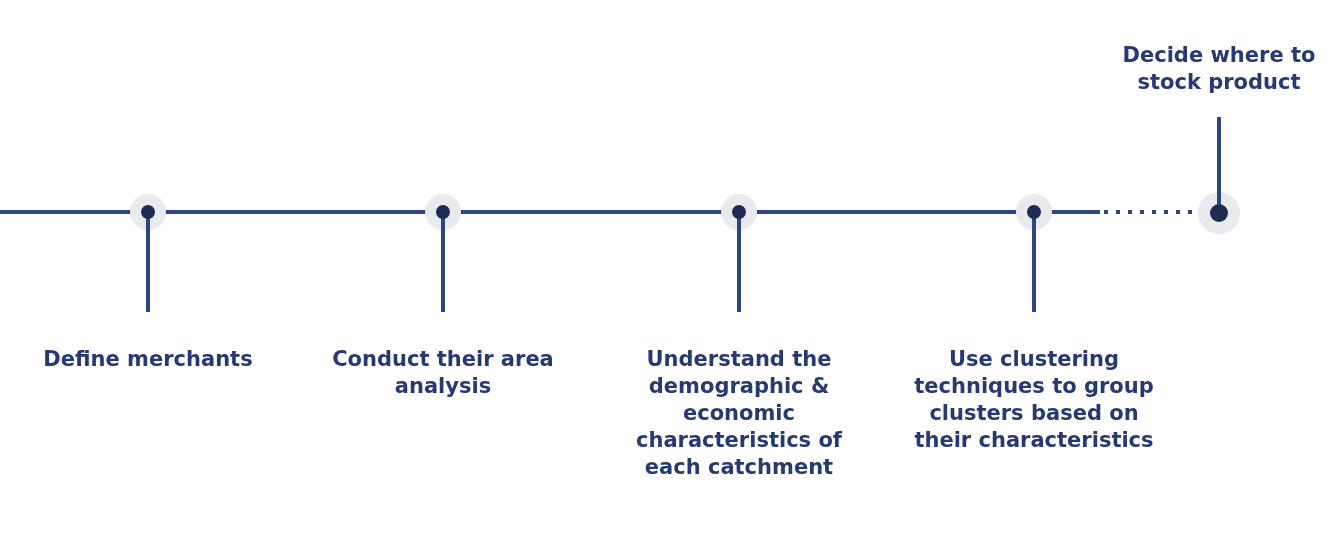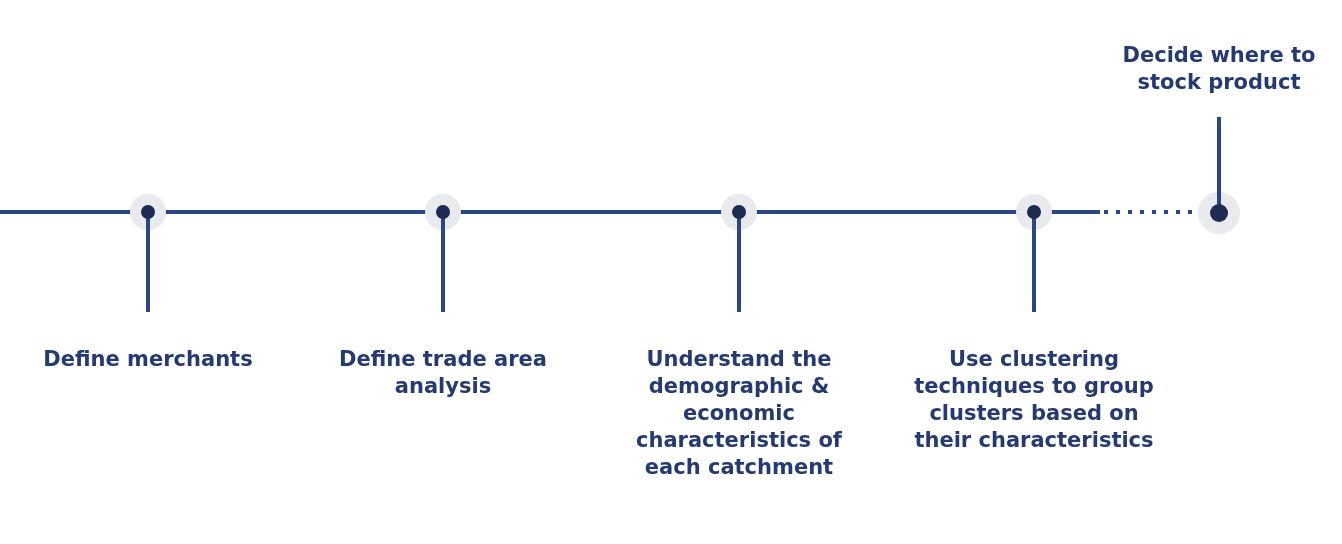--- a/index.html
+++ b/index.html
@@ -98,21 +98,21 @@
     <div class="halo"></div>
     <div class="stem down"></div>
     <div class="node-dot"></div>
     <div class="label below">Define merchants</div>
   </div>
 
   <div class="milestone" style="left:443px; top:212px;">
     <div class="halo"></div>
     <div class="stem down"></div>
     <div class="node-dot"></div>
-    <div class="label below">Define trade area
+    <div class="label below">Conduct their area
 analysis</div>
   </div>
 
   <div class="milestone" style="left:739px; top:212px;">
     <div class="halo"></div>
     <div class="stem down"></div>
     <div class="node-dot"></div>
     <div class="label below">Understand the
 demographic &amp;
 economic

